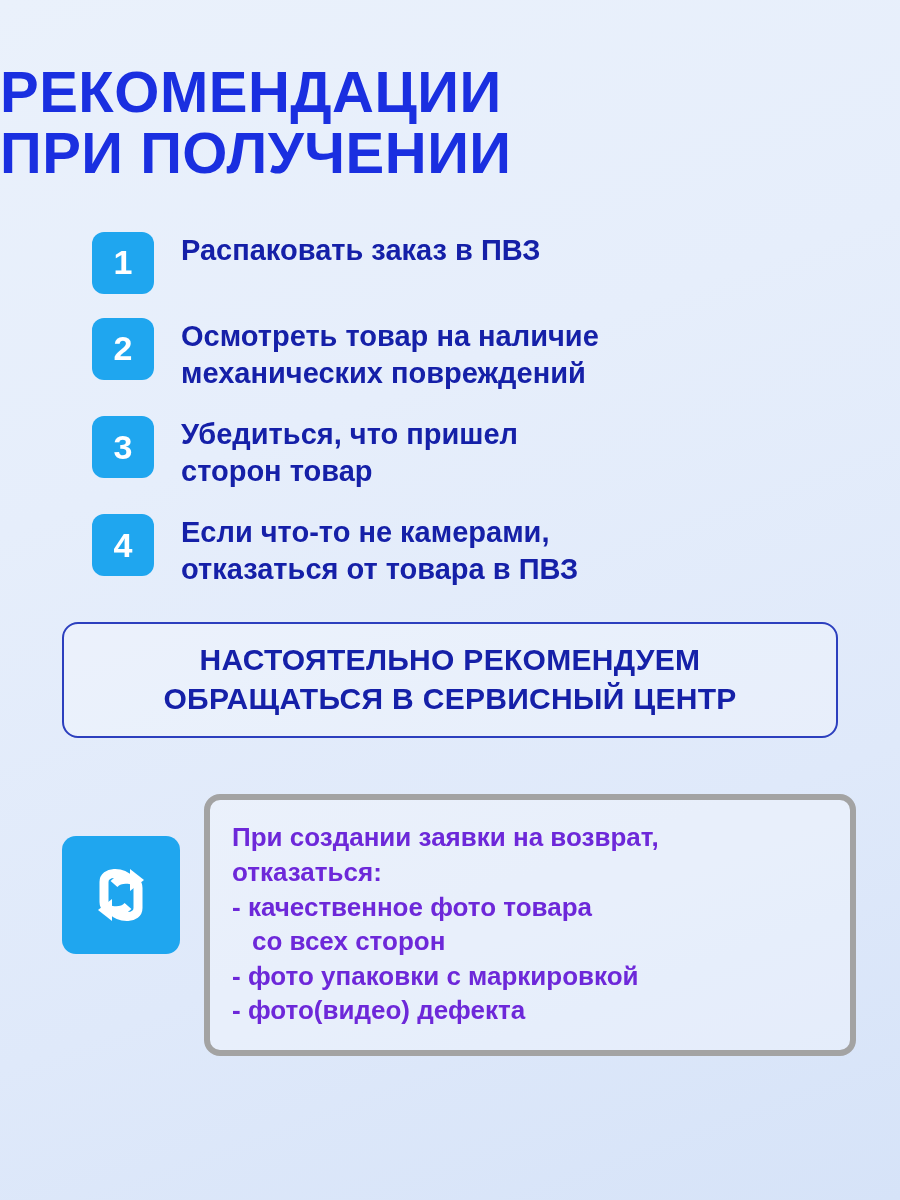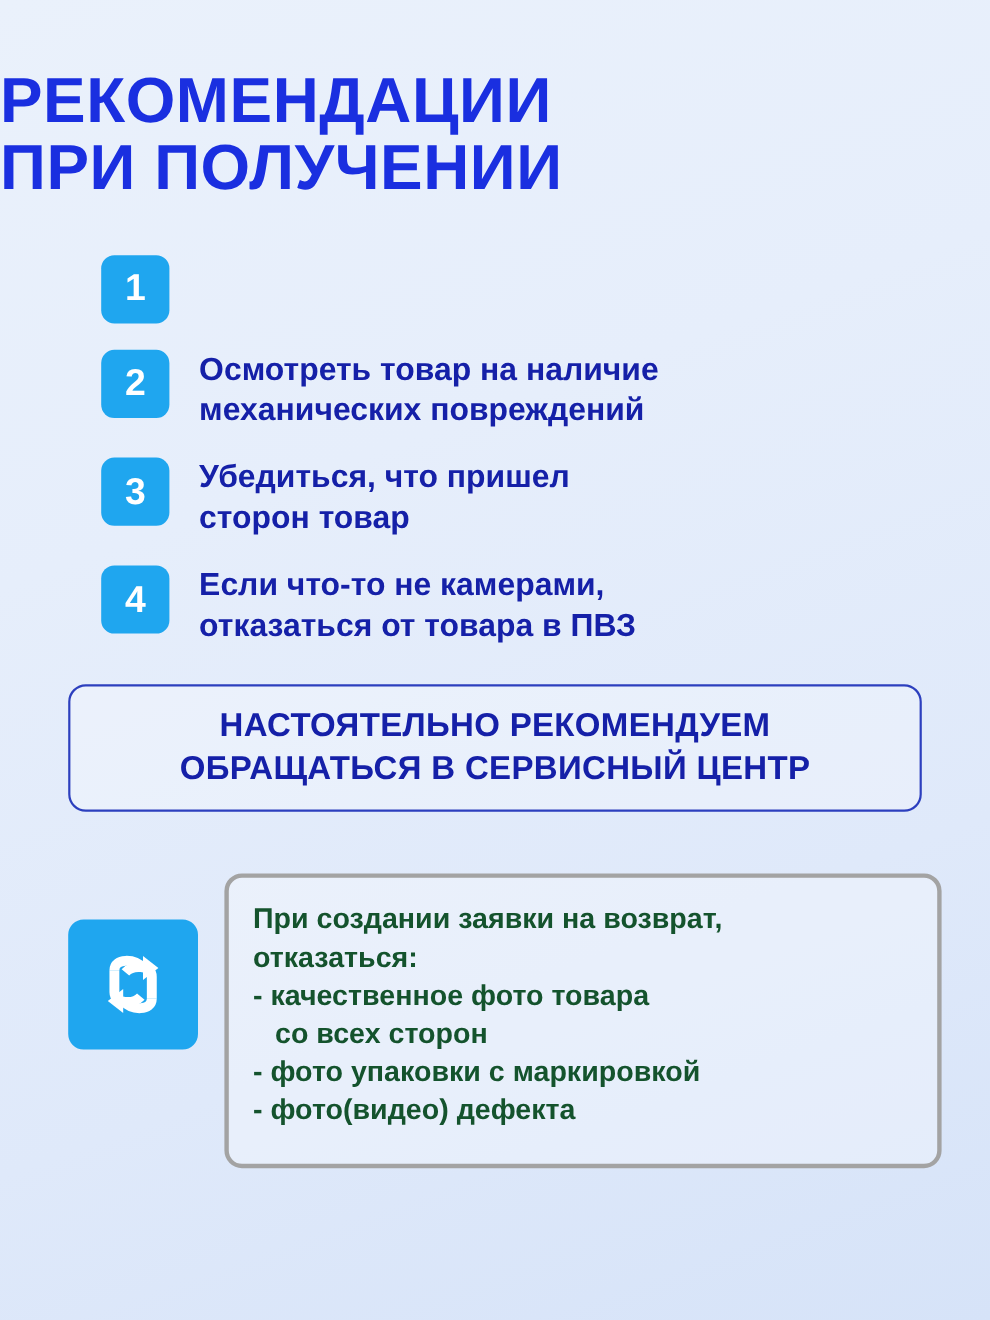--- a/index.html
+++ b/index.html
@@ -111,25 +111,25 @@
     border-radius: 14px;
     background: #1fa6ef;
     margin-top: 42px;
     display: flex;
     align-items: center;
     justify-content: center;
   }
   .note-box {
     margin-left: 24px;
     flex: 1 1 auto;
-    border: 4px solid #a3a3a3;
+    border: 6px solid #a3a3a3;
     border-radius: 16px;
     background: rgba(255,255,255,0.3);
-    padding: 20px 22px 32px 22px;
-    color: #14532d;
+    padding: 20px 22px 22px 22px;
+    color: #6d28d9;
     font-size: 26px;
     font-weight: 700;
     line-height: 1.33;
   }
   .note-box .l {
     display: block;
     white-space: nowrap;
   }
   .note-box .indent {
     padding-left: 20px;
@@ -143,20 +143,21 @@
   <h1 class="title">
     <span class="line">РЕКОМЕНДАЦИИ</span>
     <span class="line">ПРИ ПОЛУЧЕНИИ</span>
   </h1>
 
   <div class="steps">
 
     <div class="step">
       <div class="step-badge">1</div>
       <div class="step-text">
+        <span class="l">Распаковать заказ в ПВЗ</span>
       </div>
     </div>
 
     <div class="step">
       <div class="step-badge">2</div>
       <div class="step-text">
         <span class="l">Осмотреть товар на наличие</span>
         <span class="l">механических повреждений</span>
       </div>
     </div>

